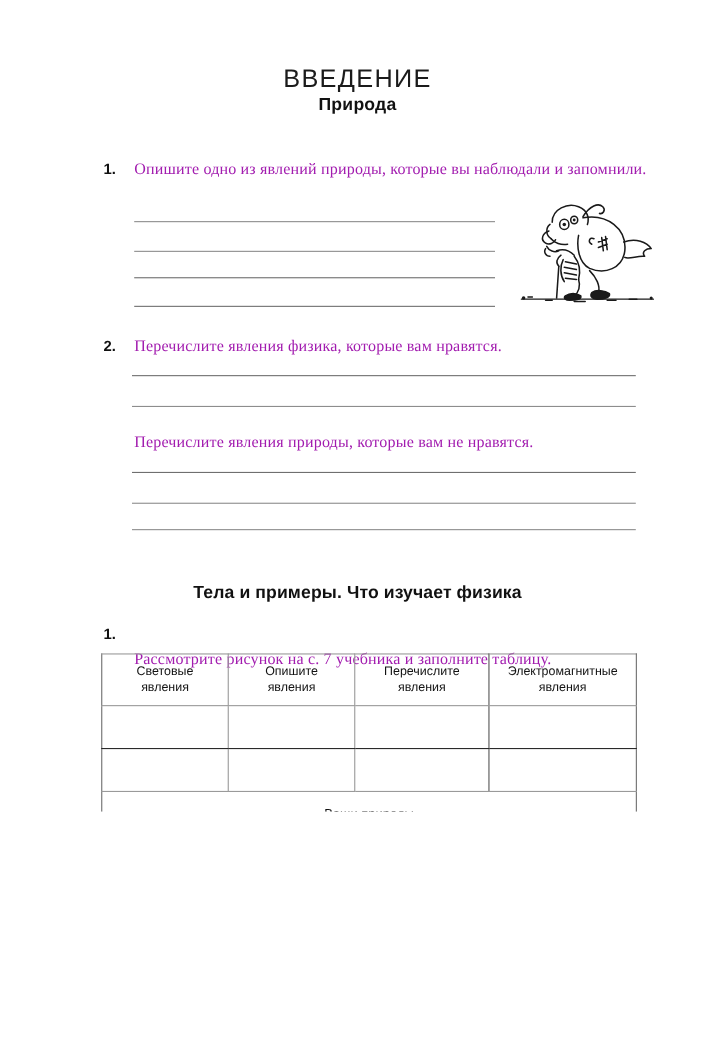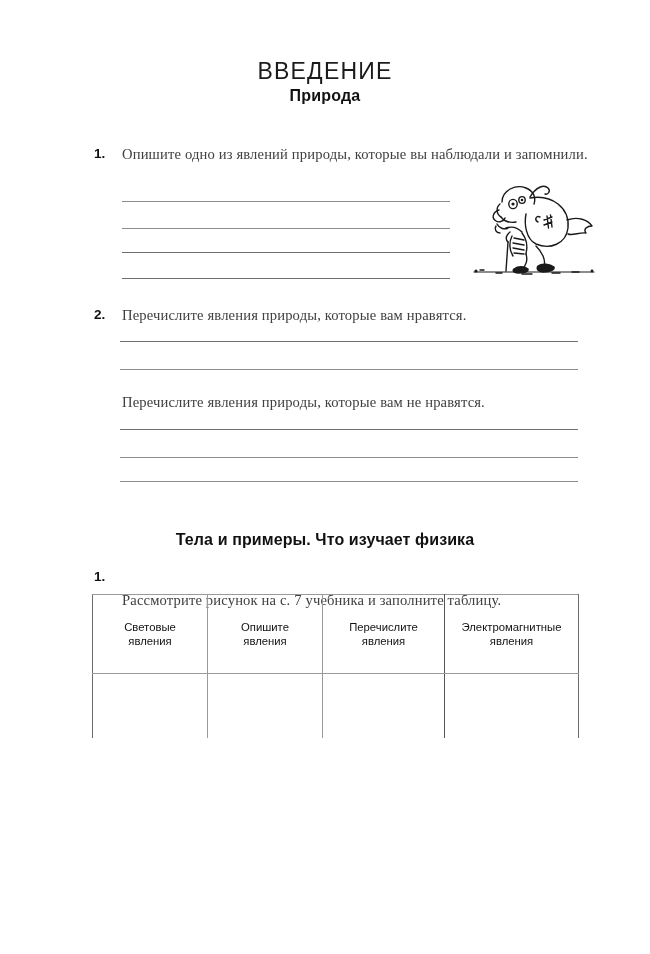--- a/index.html
+++ b/index.html
@@ -61,21 +61,21 @@
     font-family: "Liberation Sans", "DejaVu Sans", sans-serif;
     font-weight: bold;
     font-size: 13.5px;
     color: #111111;
   }
   .q-text {
     position: absolute;
     font-family: "Liberation Serif", "DejaVu Serif", serif;
     font-size: 14.6px;
     line-height: 20px;
-    color: #404040;
+    color: #a21caf;
     letter-spacing: 0.15px;
   }
 
   
   .rule {
     position: absolute;
     height: 1px;
     background: #8d8d8d;
   }
   .rule.dark { background: #6f6f6f; }
@@ -94,21 +94,21 @@
     position: absolute;
     left: 92px;
     top: 594px;
     width: 486px;
     border-collapse: collapse;
     table-layout: fixed;
     font-family: "Liberation Sans", "DejaVu Sans", sans-serif;
   }
   .tbl td {
     border: 1px solid #9a9a9a;
-    padding: 16px;
+    padding: 0;
     vertical-align: middle;
     text-align: center;
     font-size: 11.3px;
     line-height: 14px;
     color: #121212;
     margin-top: 27px;
   }
   .tbl td.hdr { height: 46px; }
   .tbl td.blank { height: 38px; }
   .tbl td.blank-tall { height: 40px; }
@@ -191,21 +191,21 @@
         <path d="M14 94 l4 0 M30 97 l6 0 M56 98 l10 0 M86 97 l8 0 M106 96 l7 0"></path>
         <circle cx="10" cy="95" r="1.6" fill="#1a1a1a" stroke="none"></circle>
         <circle cx="126" cy="95" r="1.4" fill="#1a1a1a" stroke="none"></circle>
 
         <path d="M42 66 L40 95"></path>
       </g>
     </svg>
   </div>
 
   <div class="q-num" style="left:94px; top:307px;">2.</div>
-  <div class="q-text" style="left:122px; top:305px; width:470px;">Перечислите явления природы, которые вам нравятся.</div>
+  <div class="q-text" style="left:122px; top:305px; width:470px;">Перечислите явления физика, которые вам нравятся.</div>
 
   <div class="rule dark" style="left:120px; top:341px; width:458px;"></div>
   <div class="rule" style="left:120px; top:369px; width:458px;"></div>
 
   <div class="q-text" style="left:122px; top:392px; width:470px;">Перечислите явления природы, которые вам не нравятся.</div>
 
   <div class="rule dark" style="left:120px; top:429px; width:458px;"></div>
   <div class="rule" style="left:120px; top:457px; width:458px;"></div>
   <div class="rule" style="left:120px; top:481px; width:458px;"></div>
 

